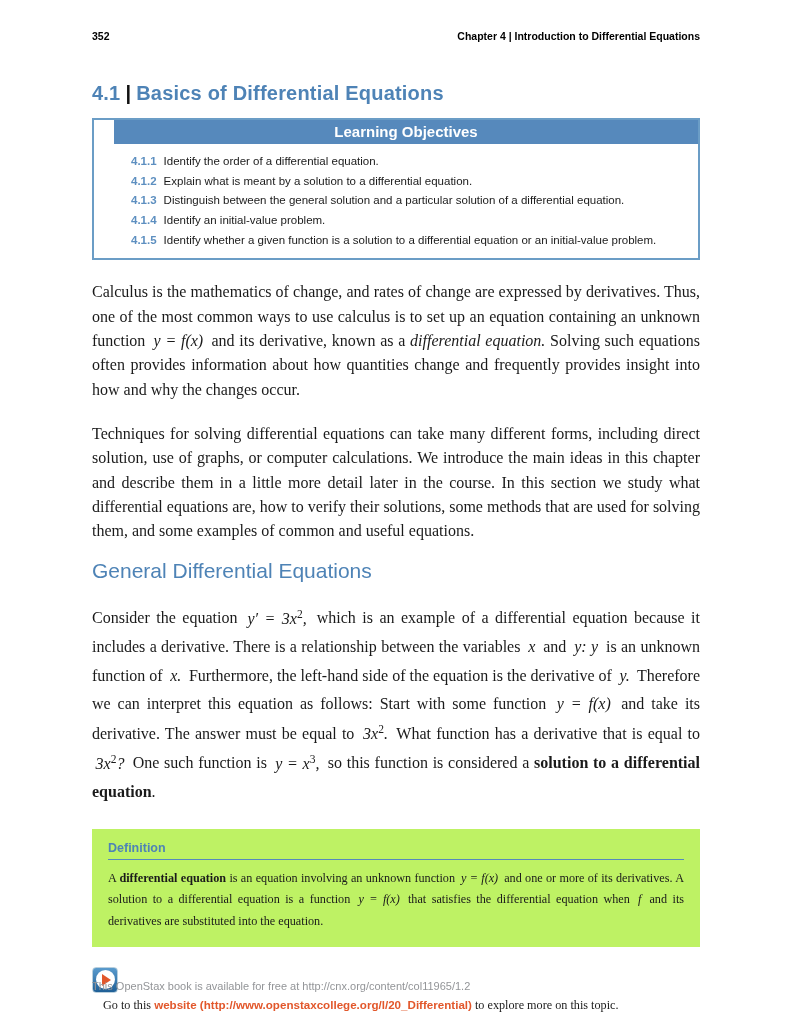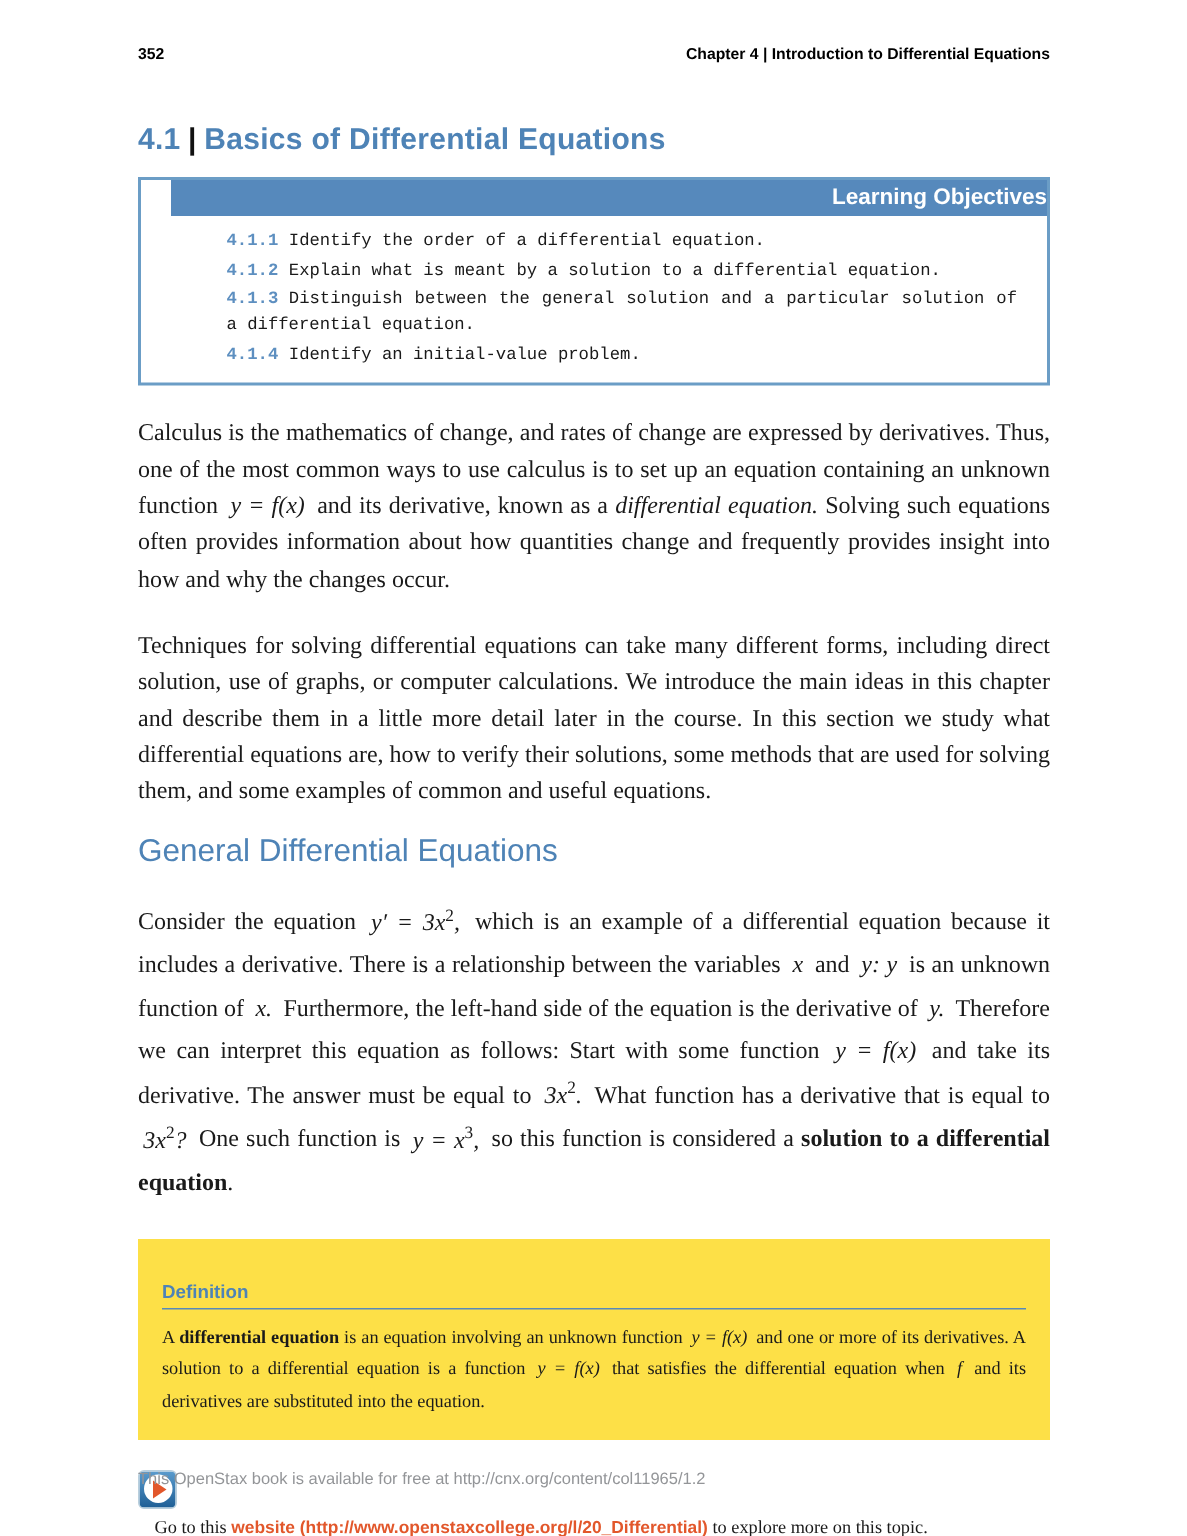--- a/index.html
+++ b/index.html
@@ -11,43 +11,43 @@
   
   .run-head { display: flex; justify-content: space-between; align-items: baseline; padding-top: 30px; font-family: "Liberation Sans", sans-serif; font-size: 10.5px; font-weight: bold; color: #000; }
 
   
   h1.sec-title { margin-top: 40px; font-family: "Liberation Sans", sans-serif; font-size: 20px; font-weight: bold; letter-spacing: 0.2px; }
   h1.sec-title .t-num, h1.sec-title .t-text { color: #4e83b6; }
   h1.sec-title .t-bar { color: #111; padding: 0 5px; }
 
   
   .lo-box { margin-top: 13px; border: 2px solid #6b9dc6; background: #fff; }
-  .lo-bar { background: #5689bc; color: #fff; text-align: right; font-family: "Liberation Sans", sans-serif; font-weight: bold; font-size: 15px; padding: 3px 0 4px; margin-left: 20px; }
+  .lo-bar { background: #5689bc; color: #fff; text-align: center; font-family: "Liberation Sans", sans-serif; font-weight: bold; font-size: 15px; padding: 3px 0 4px; margin-left: 20px; }
   .lo-body { padding: 9px 20px 10px 37px; }
-  .lo-item { font-family: Liberation Mono, monospace; font-size: 11.5px; line-height: 1.45; margin-bottom: 3px; text-align: justify; margin-left: 20px; }
+  .lo-item { font-family: Liberation Sans, sans-serif; font-size: 11.5px; line-height: 1.45; margin-bottom: 3px; text-align: justify; }
   .lo-item:last-child { margin-bottom: 0; }
   .lo-num { color: #5d8fc0; font-weight: bold; margin-right: 7px; }
 
   
   .body-text { margin-top: 20px; font-size: 16px; line-height: 1.52; text-align: justify; }
   .body-text.eqs { line-height: 1.78; }
 
   
   .run-p { }
   .run-i { font-style: italic; }
   .run-b { font-weight: bold; }
   .run-m { font-style: italic; padding: 0 0.22em; white-space: nowrap; }
   .run-m sup { font-style: normal; font-size: 0.72em; }
   .run-link, .run-ref { color: #e2572b; font-family: "Liberation Sans", sans-serif; font-weight: bold; font-size: 11.6px; cursor: pointer; }
 
   
   h2.sub-head { margin-top: 16px; font-family: "Liberation Sans", sans-serif; font-size: 21px; font-weight: normal; color: #4e83b6; }
 
   
-  .def-box { margin-top: 22px; background: #fde047; padding: 28px 16px 14px; }
+  .def-box { margin-top: 22px; background: #bef264; padding: 12px 16px 14px; }
   .def-head { font-family: "Liberation Sans", sans-serif; font-size: 12.5px; font-weight: bold; color: #4e83b6; padding-bottom: 4px; border-bottom: 1px solid #5689bc; }
   .def-body { margin-top: 8px; font-size: 12.2px; line-height: 1.78; text-align: justify; }
 
   
   .media-row { margin-top: 20px; display: flex; align-items: flex-start; flex-direction: column; }
   .media-icon { width: 26px; height: 26px; flex: 0 0 26px; border-radius: 4px; background: linear-gradient(180deg, #5a9bcd 0%, #1f5f96 100%); border: 1px solid #b9cfdd; display: flex; align-items: center; justify-content: center; }
   .media-circle { width: 19px; height: 19px; border-radius: 50%; background: #fff; display: flex; align-items: center; justify-content: center; }
   .media-triangle { width: 0; height: 0; border-left: 9px solid #e2572b; border-top: 6px solid transparent; border-bottom: 6px solid transparent; margin-left: 3px; }
   .media-text { margin-left: 11px; font-size: 12.2px; line-height: 1.5; padding-top: 3px; }
 
@@ -79,20 +79,23 @@
         </div>
         <div class="lo-item">
           <span class="lo-num">4.1.2</span><span>Explain what is meant by a solution to a differential equation.</span>
         </div>
         <div class="lo-item">
           <span class="lo-num">4.1.3</span><span>Distinguish between the general solution and a particular solution of a differential equation.</span>
         </div>
         <div class="lo-item">
           <span class="lo-num">4.1.4</span><span>Identify an initial-value problem.</span>
         </div>
+        <div class="lo-item">
+          <span class="lo-num">4.1.5</span><span>Identify whether a given function is a solution to a differential equation or an initial-value problem.</span>
+        </div>
       </div>
     </div>
 
     <p class="body-text"><span class="run-p">Calculus is the mathematics of change, and rates of change are expressed by derivatives. Thus, one of the most common ways to use calculus is to set up an equation containing an unknown function </span><span class="run-m">y = f(x)</span><span class="run-p"> and its derivative, known as a </span><span class="run-i">differential equation.</span><span class="run-p"> Solving such equations often provides information about how quantities change and frequently provides insight into how and why the changes occur.</span></p>
     <p class="body-text">Techniques for solving differential equations can take many different forms, including direct solution, use of graphs, or computer calculations. We introduce the main ideas in this chapter and describe them in a little more detail later in the course. In this section we study what differential equations are, how to verify their solutions, some methods that are used for solving them, and some examples of common and useful equations.</p>
 
     <h2 class="sub-head">General Differential Equations</h2>
 
     <p class="body-text eqs"><span class="run-p">Consider the equation </span><span class="run-m">y′ = 3x<sup>2</sup>,</span><span class="run-p"> which is an example of a differential equation because it includes a derivative. There is a relationship between the variables </span><span class="run-m">x</span><span class="run-p"> and </span><span class="run-m">y: y</span><span class="run-p"> is an unknown function of </span><span class="run-m">x.</span><span class="run-p"> Furthermore, the left-hand side of the equation is the derivative of </span><span class="run-m">y.</span><span class="run-p"> Therefore we can interpret this equation as follows: Start with some function </span><span class="run-m">y = f(x)</span><span class="run-p"> and take its derivative. The answer must be equal to </span><span class="run-m">3x<sup>2</sup>.</span><span class="run-p"> What function has a derivative that is equal to </span><span class="run-m">3x<sup>2</sup>?</span><span class="run-p"> One such function is </span><span class="run-m">y = x<sup>3</sup>,</span><span class="run-p"> so this function is considered a </span><span class="run-b">solution to a differential equation</span><span class="run-p">.</span></p>
 

